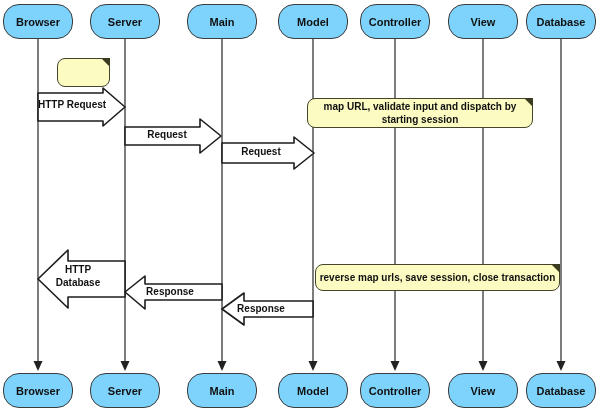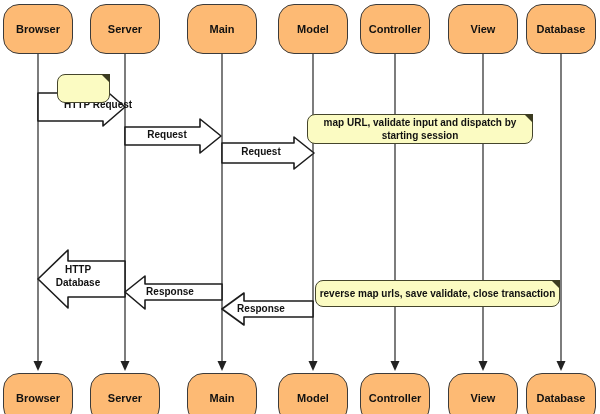--- a/index.html
+++ b/index.html
@@ -2,35 +2,35 @@
 <html><head>
 <meta charset="utf-8">
 <style>
   html,body{margin:0;padding:0;background:#ffffff;}
   .canvas{
     position:relative;width:600px;height:414px;background:#ffffff;overflow:hidden;
     font-family:"Liberation Sans","DejaVu Sans",sans-serif;
   }
   .layer{position:absolute;left:0;top:0;}
   .actor{
-    position:absolute;width:70px;height:50px;box-sizing:border-box;
-    border:1.6px solid #3b3b3b;border-radius:16px;background:#fdba74;
+    position:absolute;width:70px;height:35px;box-sizing:border-box;
+    border:1.6px solid #3b3b3b;border-radius:16px;background:#7dd3fc;
     font-size:11px;font-weight:bold;color:#111111;
     display:flex;align-items:center;justify-content:center;z-index:3;
   }
   .msg-label{
     position:absolute;font-size:10px;font-weight:bold;color:#111111;
     text-align:center;line-height:13px;z-index:4;
   }
-  .nowrap{white-space:nowrap;padding-left:26px;}
+  .nowrap{white-space:nowrap;}
   .note{
     position:absolute;box-sizing:border-box;background:#fbfbc2;
     border:1.3px solid #45452c;border-radius:8px 2px 8px 8px;
     font-size:10px;font-weight:bold;color:#111111;text-align:center;
-    line-height:13px;z-index:5;overflow:visible;margin-top:16px;
+    line-height:13px;z-index:5;overflow:visible;
   }
   .note-fold{
     position:absolute;top:-1px;right:-1px;width:0;height:0;
     border-top:9px solid #3b3b20;border-left:9px solid transparent;
   }
   .note-body{position:relative;width:100%;height:100%;display:flex;align-items:center;justify-content:center;padding:1px 3px;box-sizing:border-box;}
 </style>
 </head>
 <body>
 
@@ -96,16 +96,16 @@
     <div class="note-body"></div>
   </div>
 
   <div class="note" style="left:307px;top:98px;width:226px;height:30px">
     <span class="note-fold"></span>
     <div class="note-body">map URL, validate input and dispatch by starting session</div>
   </div>
 
   <div class="note" style="left:315px;top:264px;width:245px;height:27px">
     <span class="note-fold"></span>
-    <div class="note-body nowrap">reverse map urls, save validate, close transaction</div>
+    <div class="note-body nowrap">reverse map urls, save session, close transaction</div>
   </div>
 
 </div>
 
 </body></html>

